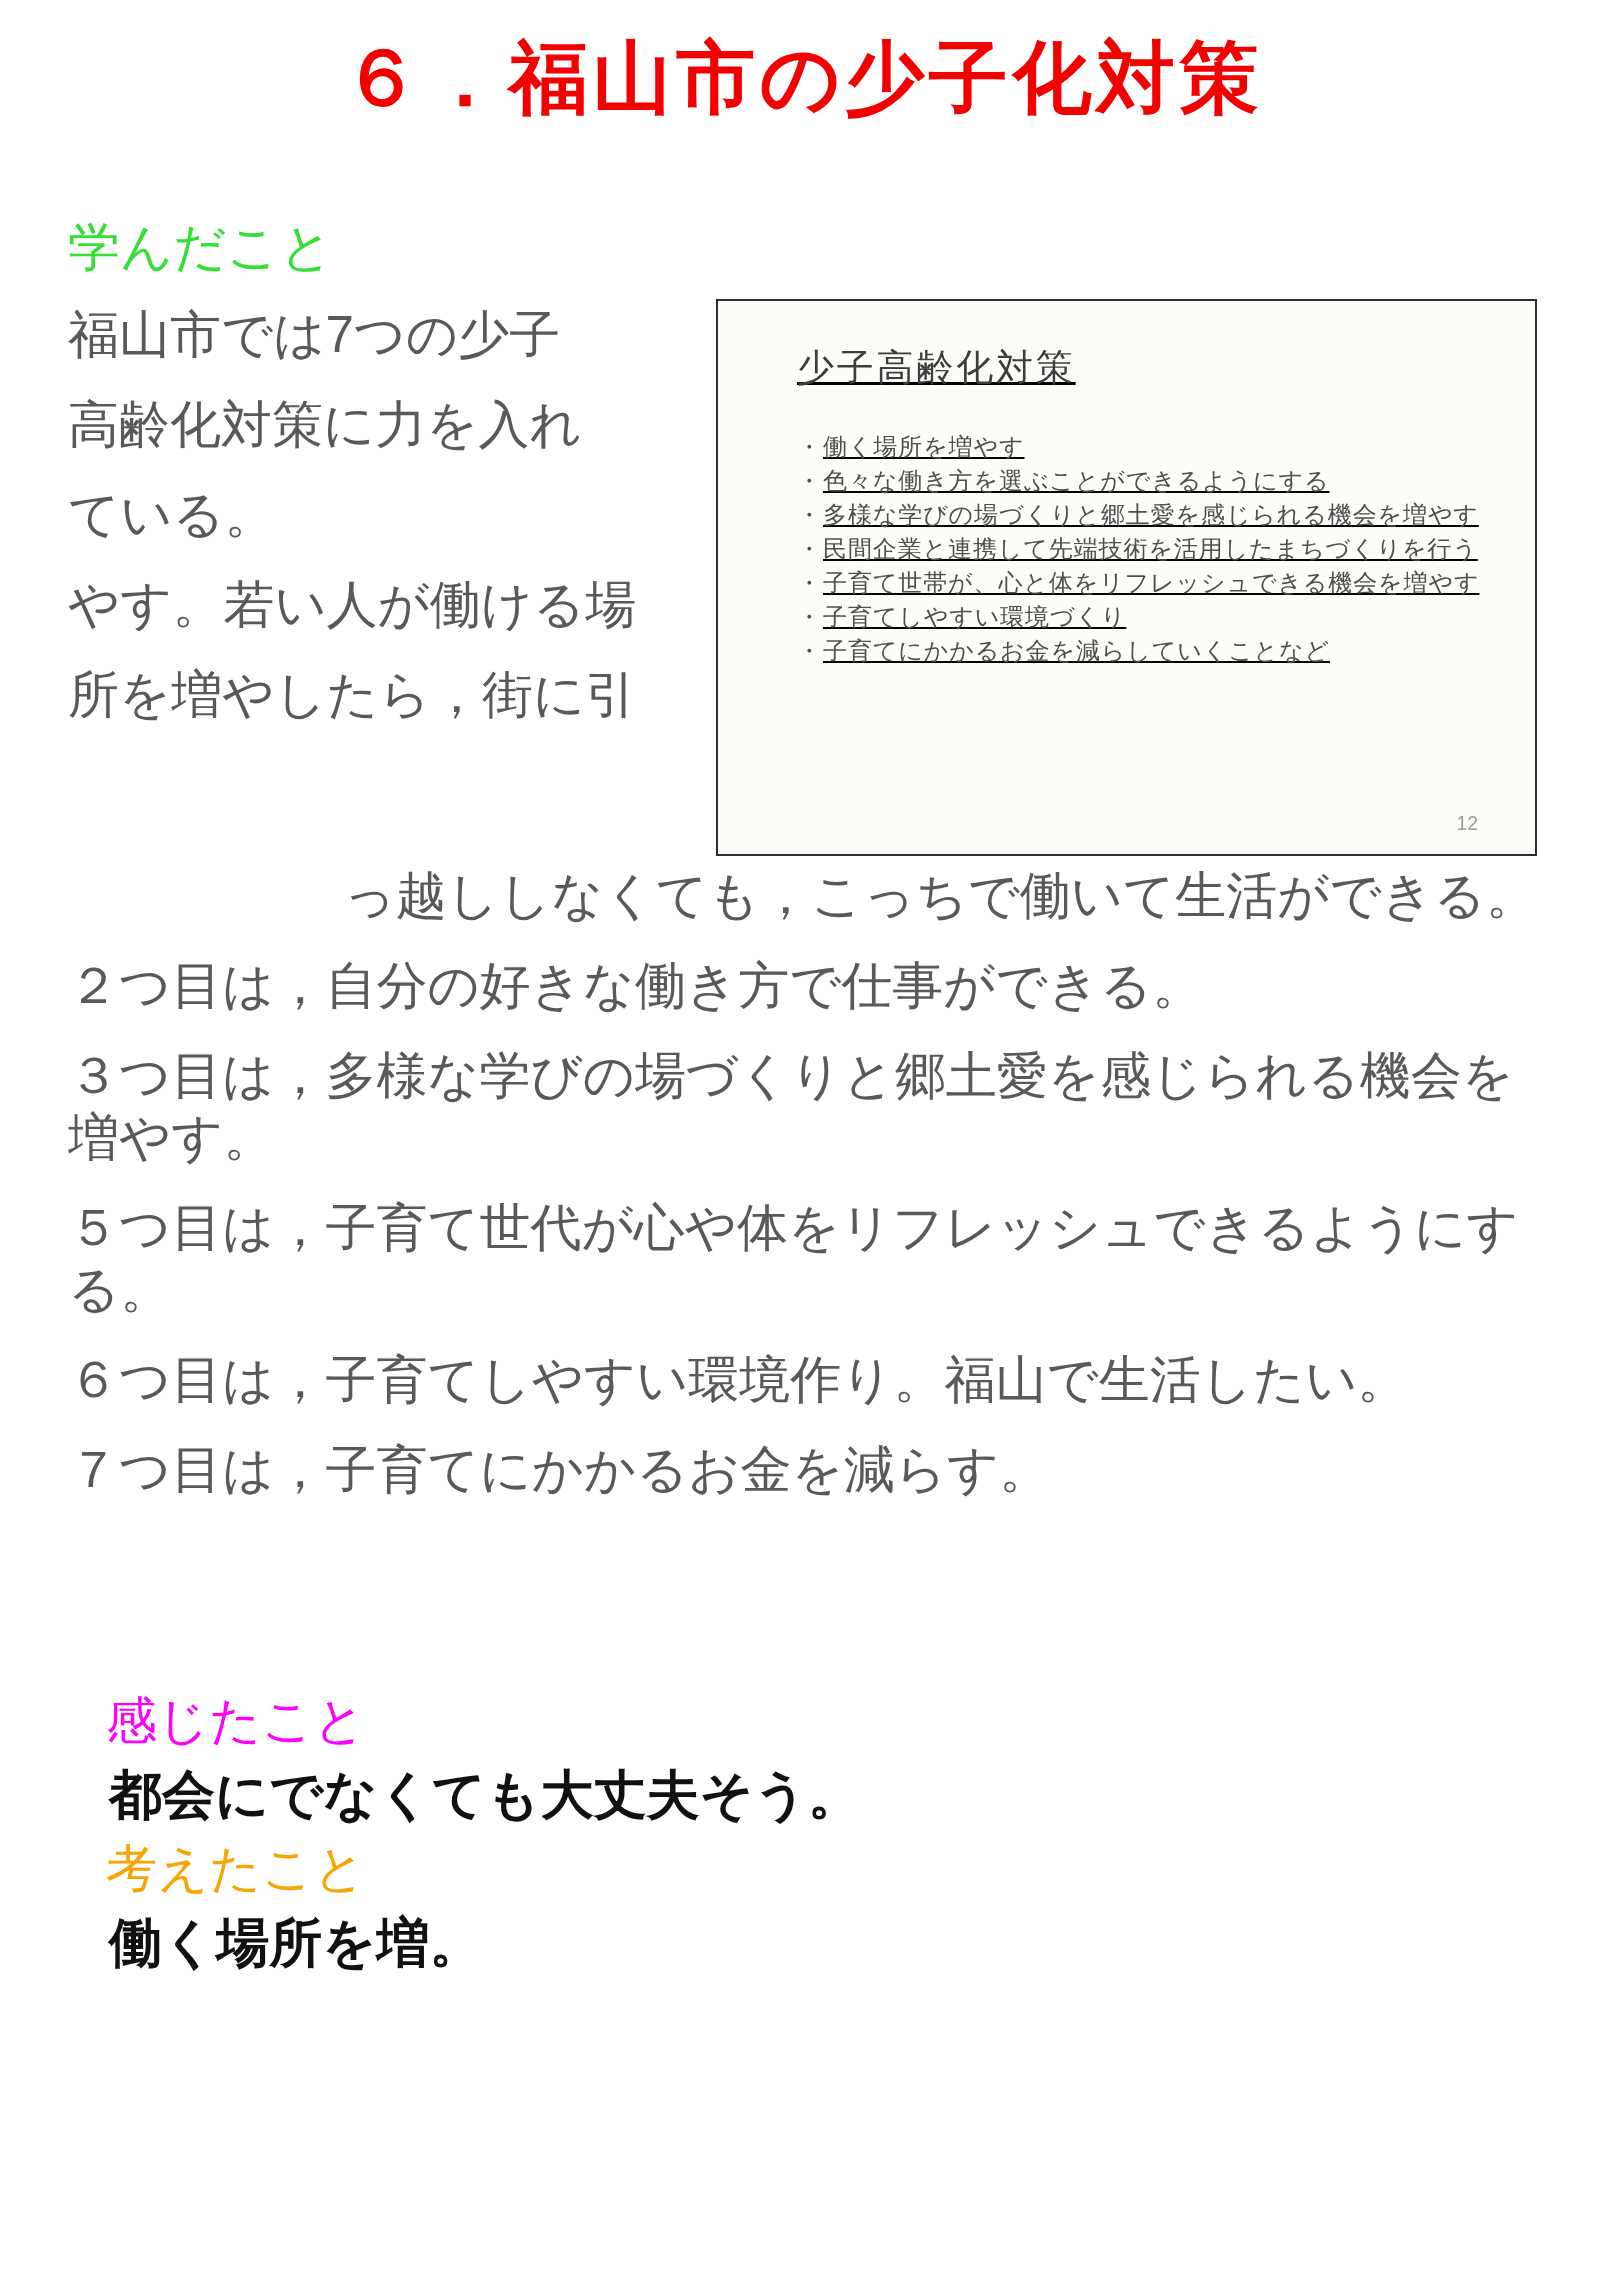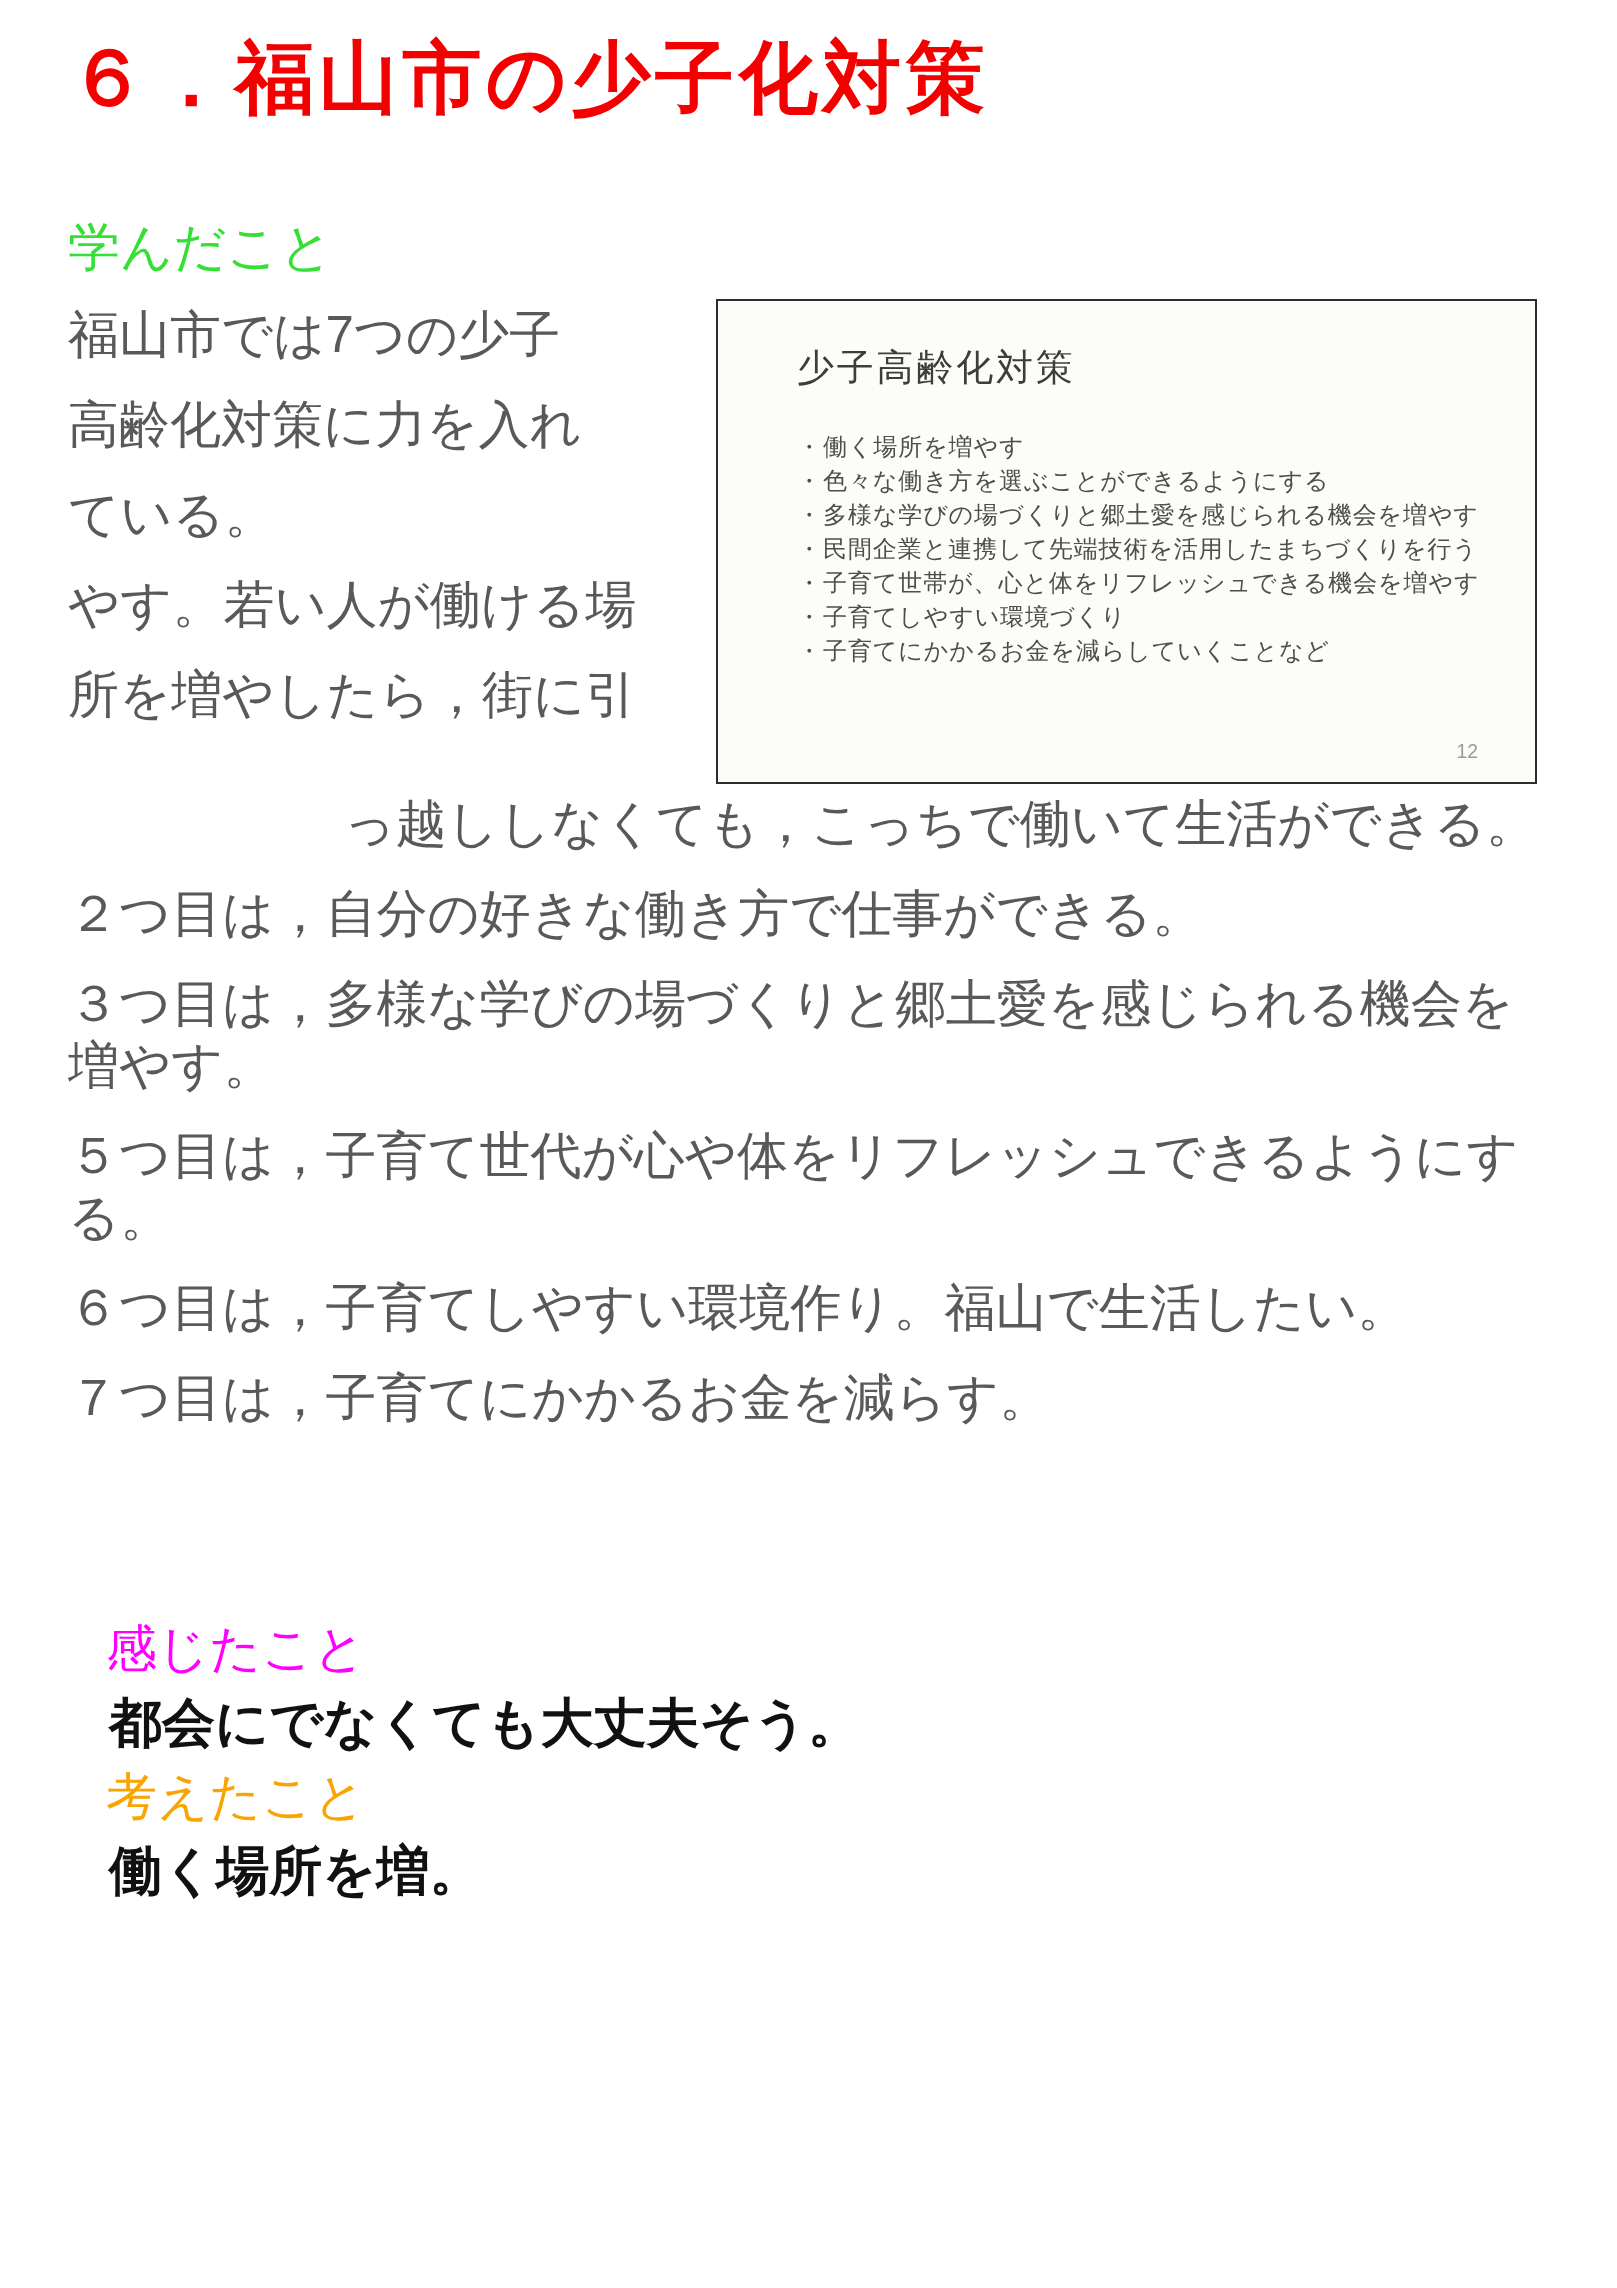--- a/index.html
+++ b/index.html
@@ -8,21 +8,21 @@
     width: 1618px;
     height: 2289px;
     box-sizing: border-box;
     background: #ffffff;
     overflow: hidden;
     padding: 0 81px 0 68px;
     font-family: "Liberation Sans", sans-serif;
   }
   .doc-title {
     padding-top: 33px;
-    text-align: left;
+    text-align: center;
     font-size: 79px;
     font-weight: bold;
     letter-spacing: 4.6px;
     line-height: 1.15;
     color: #f30000;
     white-space: nowrap;
   }
   .h-learned {
     margin-top: 96px;
     font-size: 52px;
@@ -36,27 +36,28 @@
     flex: 0 0 628px;
     font-size: 51px;
     line-height: 90px;
     color: #595959;
     white-space: nowrap;
   }
   .slide {
     margin-left: auto;
     margin-top: 9.2px;
     width: 821px;
-    height: 485px;
+    height: 557px;
     box-sizing: border-box;
     border: 2.8px solid #2d2d2d;
     background: #fcfcf9;
     position: relative;
     padding: 46px 18.5px 0 79px;
     overflow: hidden;
+    text-decoration: underline;
   }
   .slide-title {
     font-size: 37px;
     letter-spacing: 2.8px;
     line-height: 1.15;
     color: #3d3d3d;
     white-space: nowrap;
   }
   .slide-bullets { margin-top: 41px; }
   .slide-bullet {

